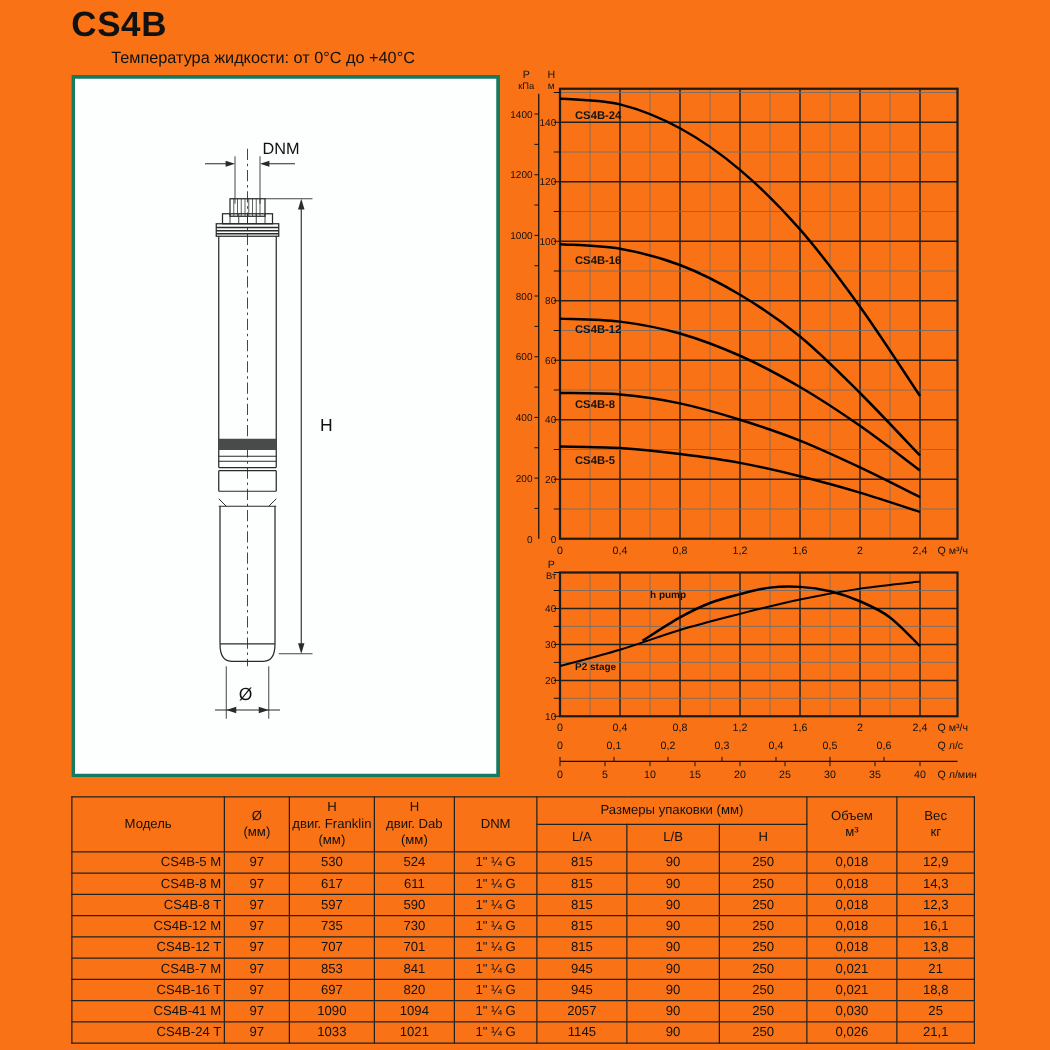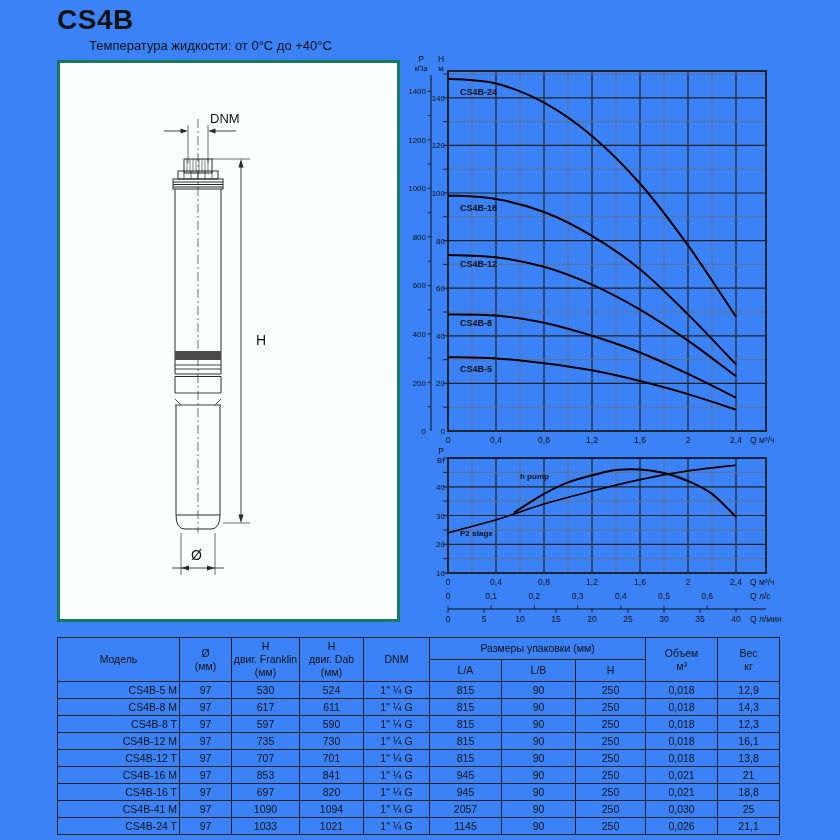--- a/index.html
+++ b/index.html
@@ -1,17 +1,17 @@
 <!DOCTYPE html>
 <html><head>
 <meta charset="utf-8">
 <style>
   html,body{margin:0;padding:0;background:#fff;}
   body{width:840px;height:840px;position:relative;font-family:"Liberation Sans",sans-serif;color:#111;}
-  .page{position:absolute;inset:0;background:#3b82f6;overflow:hidden;}
+  .page{position:absolute;inset:0;background:#f97316;overflow:hidden;}
   .title{position:absolute;left:57px;top:4px;font-size:28px;font-weight:bold;letter-spacing:.5px;}
   .subtitle{position:absolute;left:57px;top:38px;font-size:13px;margin-left:32px;}
   .drawing-panel{position:absolute;left:57px;top:60px;width:337px;height:556px;border:3px solid #177a5e;background:#fdfffe;}
   .chart{position:absolute;}
   #hq-chart{left:408px;top:50px;}
   #power-chart{left:408px;top:446px;}
   table.spec{position:absolute;left:57px;top:637px;width:722px;border-collapse:collapse;table-layout:fixed;font-size:10.5px;}
   table.spec th,table.spec td{border:1px solid #222;padding:0 2px;text-align:center;font-weight:normal;line-height:1.25;}
   table.spec thead th{white-space:pre-line;padding:2px 1px;}
   table.spec td{height:16px;}
@@ -350,21 +350,21 @@
           <td>707</td>
           <td>701</td>
           <td>1" ¼ G</td>
           <td>815</td>
           <td>90</td>
           <td>250</td>
           <td>0,018</td>
           <td>13,8</td>
         </tr>
         <tr>
-          <td class="model">CS4B-16 M</td>
+          <td class="model">CS4B-7 M</td>
           <td>97</td>
           <td>853</td>
           <td>841</td>
           <td>1" ¼ G</td>
           <td>945</td>
           <td>90</td>
           <td>250</td>
           <td>0,021</td>
           <td>21</td>
         </tr>

